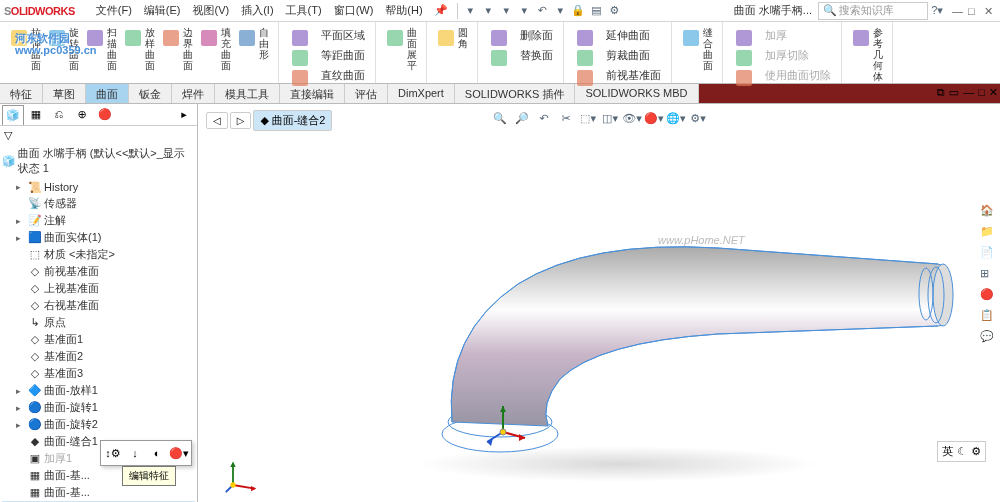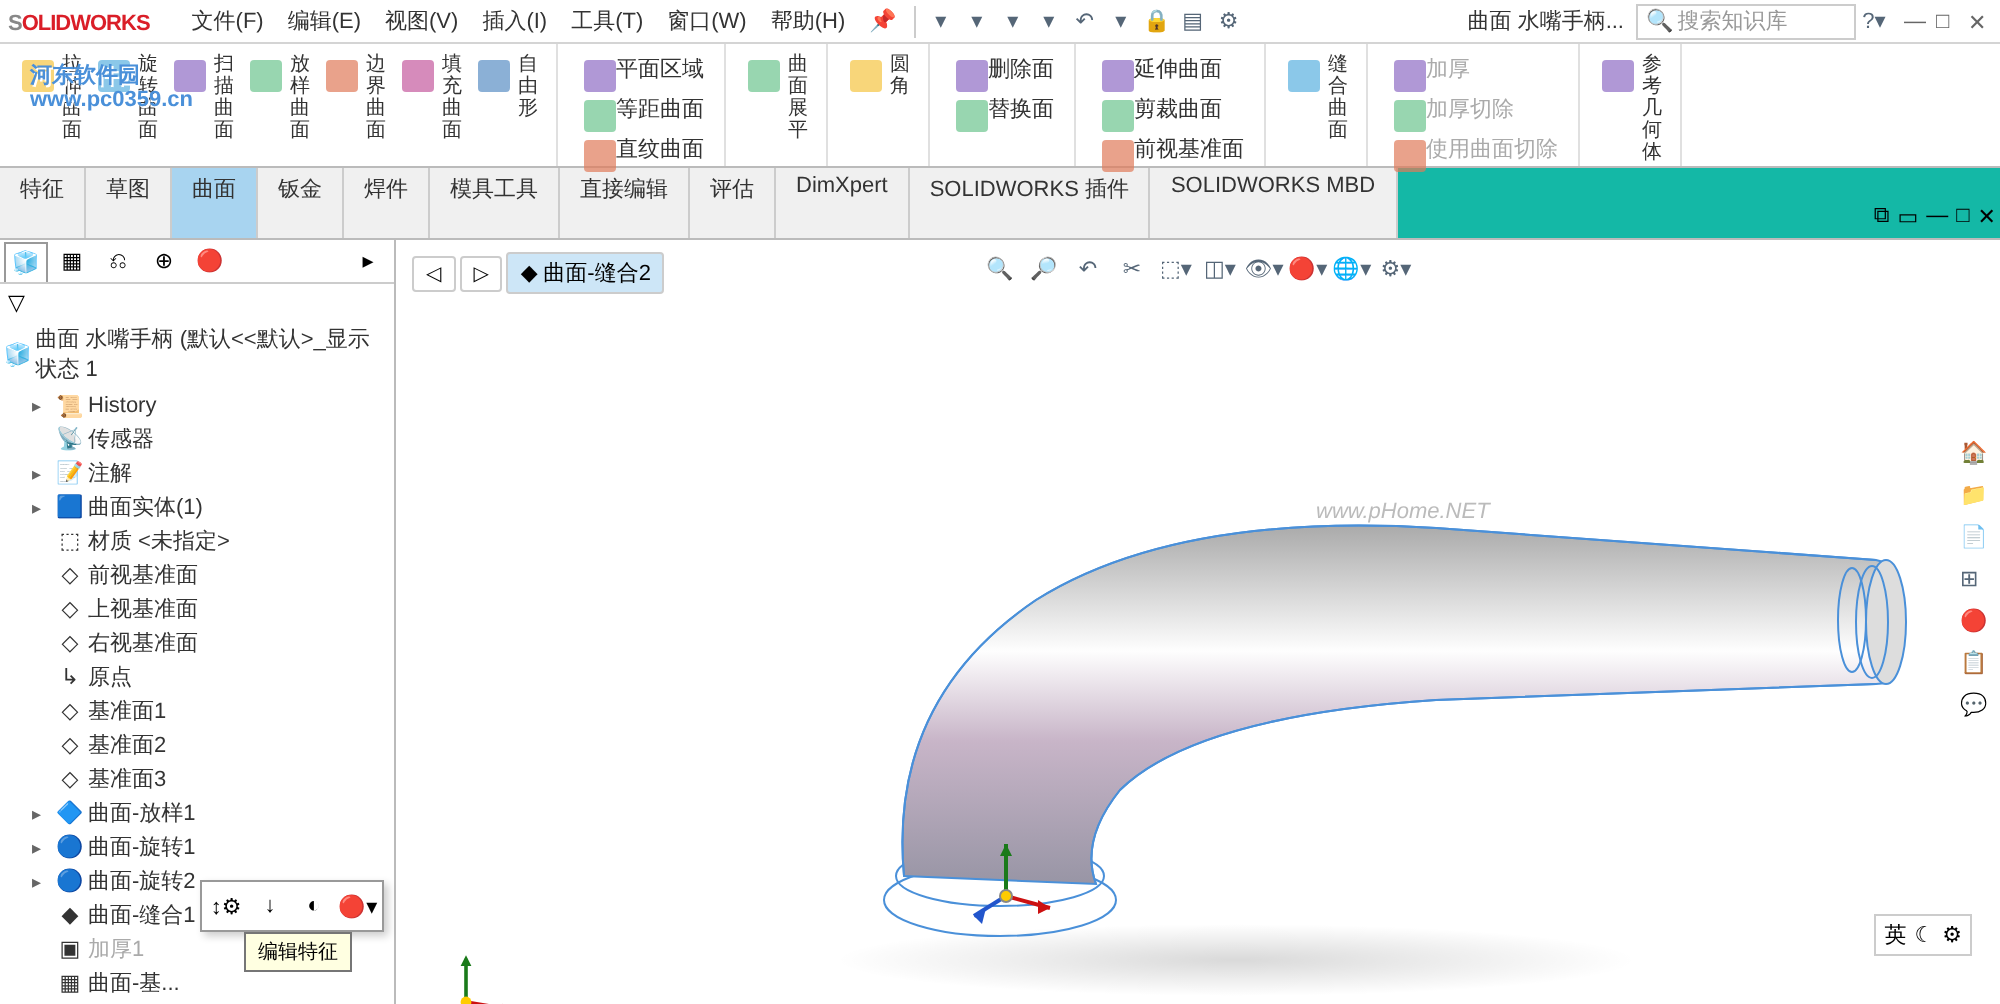--- a/index.html
+++ b/index.html
@@ -13,26 +13,26 @@
 .search-box{width:110px;height:18px;border:1px solid #ccc;padding:0 4px;font-size:10px;color:#999;display:flex;align-items:center;gap:2px}
 .win-btns{display:flex;gap:4px;margin-left:6px}
 .win-btn{width:12px;height:12px;color:#666}
 .qbtn{width:18px;height:18px;display:flex;align-items:center;justify-content:center;cursor:pointer;color:#567}
 .ribbon{height:62px;background:#fff;border-bottom:1px solid #bbb;display:flex;position:relative}
 .rb-group{display:flex;flex-direction:column;padding:2px 6px;border-right:1px solid #e0e0e0}
 .rb-big{display:flex;flex-direction:row;align-items:flex-start;width:38px;cursor:pointer;padding:2px}
 .rb-big .ic{width:24px;height:24px;display:flex;align-items:center;justify-content:center}
 .rb-big .lb{font-size:10px;text-align:center;line-height:11px;color:#333;margin-top:1px}
 .rb-row{display:flex;flex-direction:column;gap:2px;padding:2px}
-.rb-small{display:flex;align-items:flex-start;gap:3px;padding:1px 2px;cursor:pointer;font-size:10px;color:#333}
+.rb-small{display:flex;align-items:flex-end;gap:16px;padding:1px 2px;cursor:pointer;font-size:10px;color:#333}
 .rb-small .ic{width:16px;height:16px}
 .rb-small.disabled{color:#aaa}
 .watermark{position:absolute;top:20px;left:15px;font-size:24px;font-weight:bold;color:#4a90d9;text-shadow:1px 1px #fff;z-index:5;pointer-events:none}
 .watermark .inner{font-size:11px;color:#4a90d9;display:block;margin-top:-4px}
-.tab-strip{height:36px;background:#14b8a6;display:flex;border-bottom:1px solid #bbb}
+.tab-strip{height:20px;background:#7f1d1d;display:flex;border-bottom:1px solid #bbb}
 .tab-strip .tab{padding:3px 10px;font-size:11px;color:#333;cursor:pointer;border-right:1px solid #ccc;background:#f0f0f0}
 .tab-strip .tab.active{background:#a8d4f0;font-weight:normal}
 .main-area{display:flex;height:398px}
 .left-panel{width:198px;border-right:1px solid #bbb;display:flex;flex-direction:column;background:#fff}
 .lp-tabs{height:22px;display:flex;border-bottom:1px solid #ccc;align-items:center;padding:0 2px;gap:1px}
 .lp-tab{width:22px;height:20px;display:flex;align-items:center;justify-content:center;cursor:pointer}
 .lp-tab.active{background:#fff;border:1px solid #999;border-bottom:none}
 .tree-header{padding:3px 4px;display:flex;align-items:center}
 .tree{flex:1;overflow:auto;padding:2px}
 .tree-item{display:flex;align-items:center;padding:1px 2px;gap:2px;cursor:pointer;font-size:11px;color:#333}

